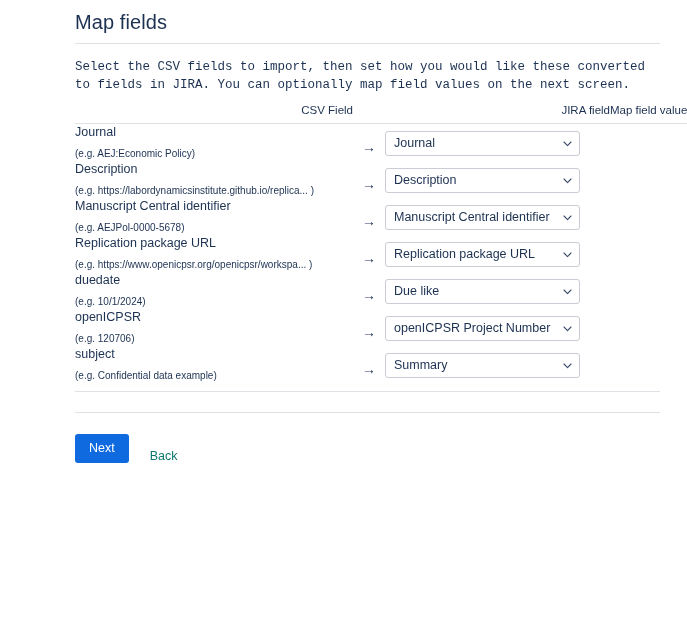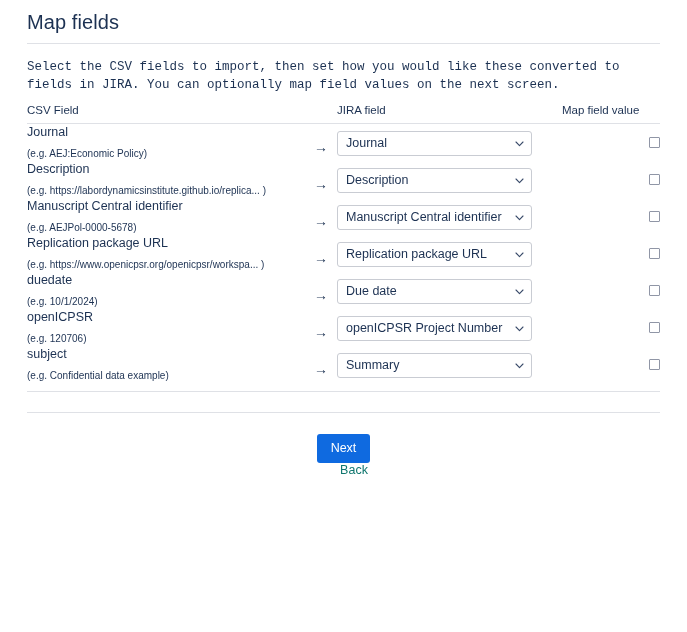--- a/index.html
+++ b/index.html
@@ -12,20 +12,21 @@
     background: #ffffff;
     font-family: "Liberation Sans", sans-serif;
     color: #172b4d;
     overflow: hidden;
   }
   .page {
     position: relative;
     width: 687px;
     height: 632px;
     box-sizing: border-box;
+    padding-left: 48px;
   }
   .content {
     padding: 0 27px 0 27px;
   }
   .page-title {
     font-size: 20px;
     font-weight: 400;
     color: #1c3152;
     letter-spacing: 0.1px;
     margin: 0;
@@ -60,21 +61,21 @@
   }
   .map-table col.c-csv   { width: 278px; }
   .map-table col.c-arrow { width: 32px;  }
   .map-table col.c-jira  { width: 225px; }
   .map-table col.c-chk   { width: 98px;  }
 
   .map-table th {
     font-size: 11.5px;
     font-weight: 400;
     color: #1c3152;
-    text-align: left;
+    text-align: right;
     padding: 0 0 7px 0;
     border-bottom: 1px solid #dfe1e6;
     vertical-align: bottom;
   }
   .map-table th.th-chk {
     text-align: left;
     padding-right: 6px;
   }
   .map-table td {
     padding: 0;
@@ -152,22 +153,21 @@
     background: #ffffff;
     cursor: pointer;
     vertical-align: top;
   }
   
   .footer-rule-1 { margin-top: 8px; }
   .footer-rule-2 { margin-top: 20px; }
   .actions {
     padding-top: 21px;
     display: flex;
-    align-items: center;
-    flex-direction: column;
+    align-items: flex-end;
   }
   .btn-primary {
     background: #0f6ae0;
     color: #ffffff;
     border: none;
     border-radius: 3px;
     font-family: "Liberation Sans", sans-serif;
     font-size: 12.5px;
     line-height: 14px;
     padding: 7px 14px 8px 14px;
@@ -296,21 +296,21 @@
           <tr>
             <td class="row-cell">
               <div class="csv-name">duedate</div>
               <div class="csv-example">(e.g. 10/1/2024)</div>
             </td>
             <td class="row-cell arrow-cell">
               <div class="arrow-inner">→</div>
             </td>
             <td class="row-cell">
               <div class="select-wrap">
-                <div class="jira-select"><span>Due date</span><span class="chev">
+                <div class="jira-select"><span>Due like</span><span class="chev">
                     <svg width="9" height="6" viewBox="0 0 9 6">
                       <path d="M1 1 L4.5 4.6 L8 1" fill="none" stroke="#3b4c6b" stroke-width="1.1" stroke-linecap="round" stroke-linejoin="round"></path>
                     </svg>
                   </span></div>
               </div>
             </td>
             <td class="row-cell chk-cell">
               <div class="chk-inner"><span class="checkbox"></span></div>
             </td>
           </tr>

